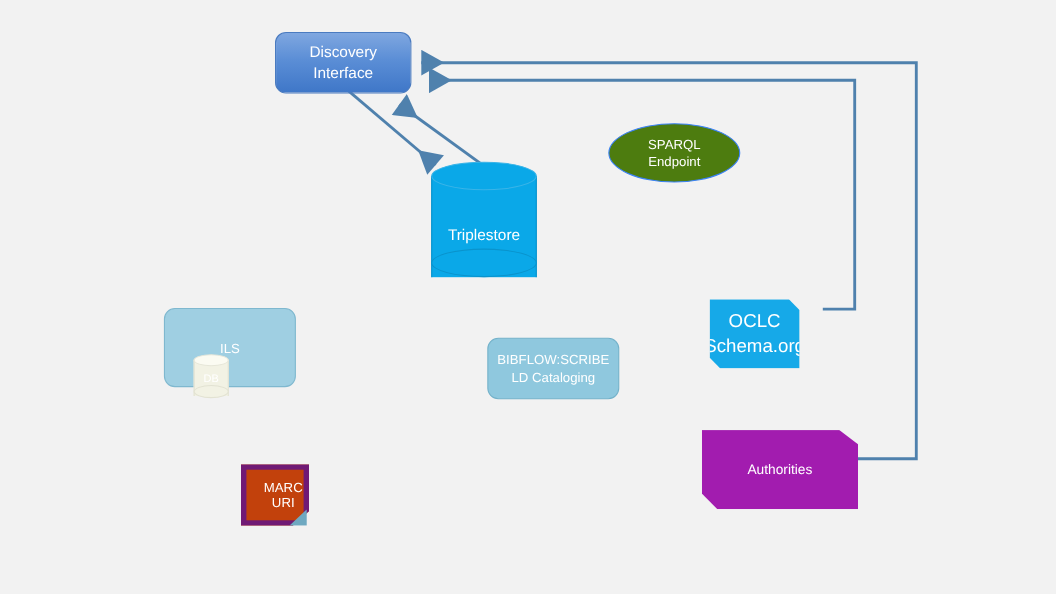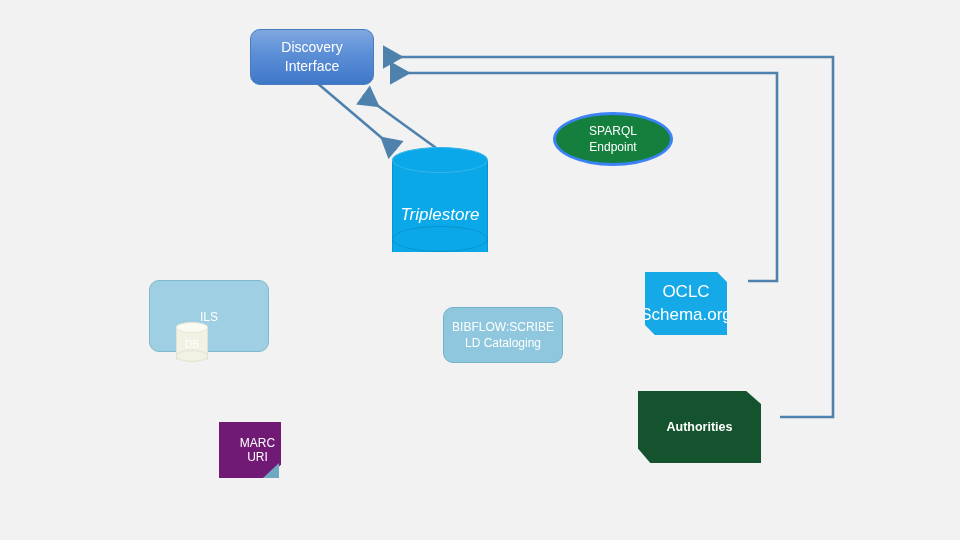--- a/index.html
+++ b/index.html
@@ -45,22 +45,22 @@
     background: linear-gradient(180deg, #7fa7e0 0%, #5b8ed6 45%, #3f77c8 100%);
     border: 1px solid #4a7bc0;
     font-size: 14px;
   }
 
   
   #sparql-endpoint {
     left: 553px; top: 112px;
     width: 120px; height: 54px;
     border-radius: 50% / 50%;
-    background: #15803d;
-    border: 3px solid #3b82f6;
+    background: #4d7c0f;
+    border: 1px solid #3b82f6;
     font-size: 12px;
   }
 
   
   #triplestore-wrap {
     position: absolute;
     left: 392px; top: 147px;
     width: 96px; height: 118px;
     z-index: 3;
   }
@@ -90,23 +90,22 @@
     border-radius: 50% / 50%;
     border: 1px solid #3ab4e8;
     box-sizing: border-box;
   }
   #triplestore-label {
     position: absolute;
     left: 0; top: 58px;
     width: 96px;
     text-align: center;
     color: #ffffff;
-    font-size: 17px;
+    font-size: 14px;
     z-index: 4;
-    font-style: italic;
   }
 
   
   #ils-box {
     left: 149px; top: 280px;
     width: 120px; height: 72px;
     border-radius: 10px;
     background: #9fcfe2;
     border: 1px solid #7fb8cf;
     font-size: 12px;
@@ -182,33 +181,32 @@
     left: 645px; top: 272px;
     width: 82px; height: 63px;
     background: #16a9e8;
     font-size: 17px;
     -webkit-clip-path: polygon(0 0, 88% 0, 100% 16%, 100% 100%, 12% 100%, 0 84%);
     clip-path: polygon(0 0, 88% 0, 100% 16%, 100% 100%, 12% 100%, 0 84%);
     justify-content: center;
   }
   #authorities {
     left: 638px; top: 391px;
-    width: 123px; height: 72px;
-    background: #14532d;
+    width: 142px; height: 72px;
+    background: #a21caf;
     font-size: 12.5px;
     -webkit-clip-path: polygon(0 0, 88% 0, 100% 18%, 100% 100%, 10% 100%, 0 80%);
     clip-path: polygon(0 0, 88% 0, 100% 18%, 100% 100%, 10% 100%, 0 80%);
-    font-weight: bold;
   }
 
   
   #marc-uri {
     left: 219px; top: 422px;
     width: 62px; height: 56px;
-    background: #701a75;
+    background: #c2410c;
     border: 5px solid #701a75;
     box-sizing: border-box;
     font-size: 12px;
     color: #ffffff;
     display: flex;
     align-items: center;
     justify-content: center;
     text-align: center;
     position: absolute;
     z-index: 3;

